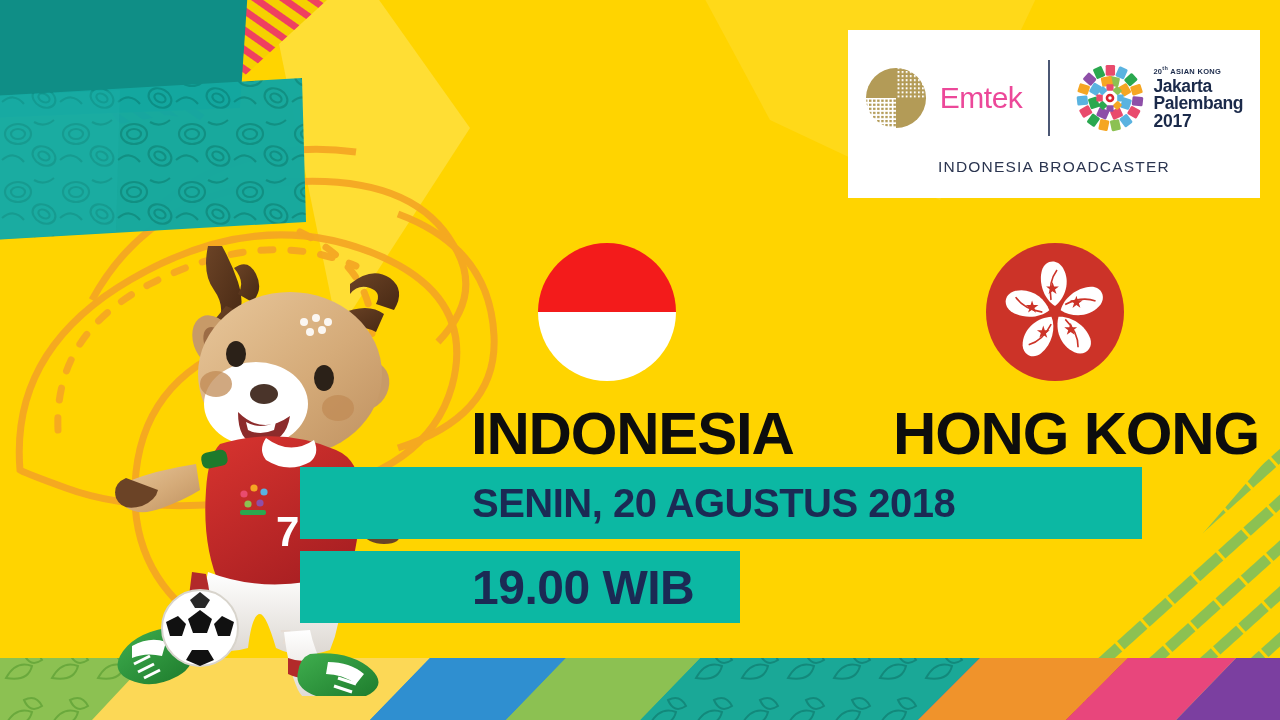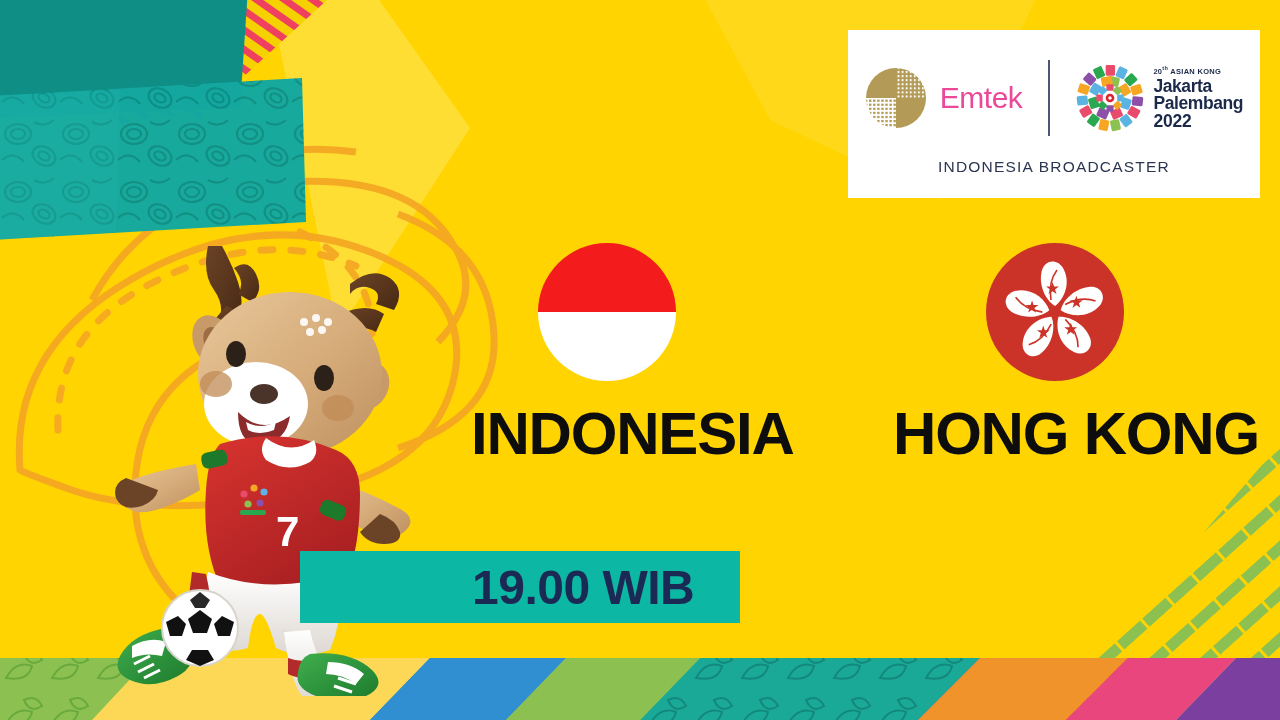--- a/index.html
+++ b/index.html
@@ -319,21 +319,21 @@
               </g>
 
             <circle r="6" fill="#d9232e"></circle>
             <circle r="2.4" fill="#ffffff"></circle>
           </g>
         </svg>
         <div class="ag-words">
           <span class="ag-kicker"><span>20</span><sup>th</sup><span> ASIAN KONG</span></span>
           <span class="ag-city">Jakarta</span>
           <span class="ag-city">Palembang</span>
-          <span class="ag-year">2022</span>
+          <span class="ag-year">2017</span>
         </div>
       </div>
     </div>
     <div class="broadcaster-caption">INDONESIA BROADCASTER</div>
   </div>
 
   <div class="flag flag-id">
     <div class="top"></div>
     <div class="bot"></div>
   </div>
@@ -495,17 +495,20 @@
 
   <svg style="position:absolute;left:160px;top:588px;width:80px;height:80px;" viewBox="0 0 80 80">
     <circle cx="40" cy="40" r="38" fill="#ffffff" stroke="#d8d4cc" stroke-width="2"></circle>
     <polygon points="40,22 52,31 47,45 33,45 28,31" fill="#111111"></polygon>
     <polygon points="40,4 50,12 45,20 35,20 30,12" fill="#111111" opacity="0.9"></polygon>
     <polygon points="6,34 18,28 26,36 22,48 10,48" fill="#111111"></polygon>
     <polygon points="74,34 70,48 58,48 54,36 62,28" fill="#111111"></polygon>
     <polygon points="32,62 48,62 54,72 40,78 26,72" fill="#111111"></polygon>
   </svg>
 
+  <div class="banner banner-date">
+    <span class="banner-text">SENIN, 20 AGUSTUS 2018</span>
+  </div>
   <div class="banner banner-time">
     <span class="banner-text">19.00 WIB</span>
   </div>
 
 </div>
 
 </body></html>

